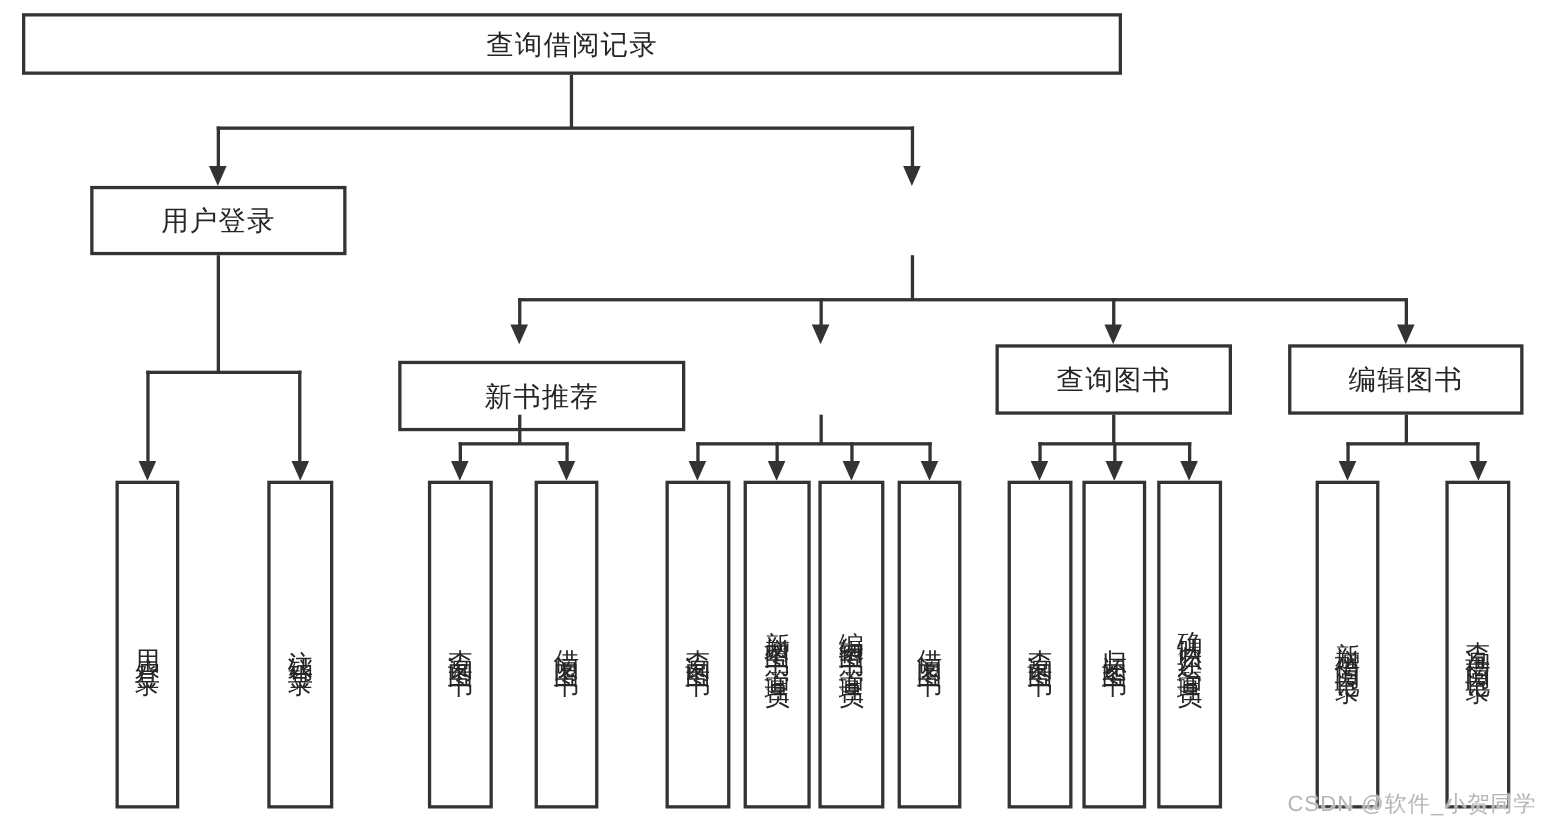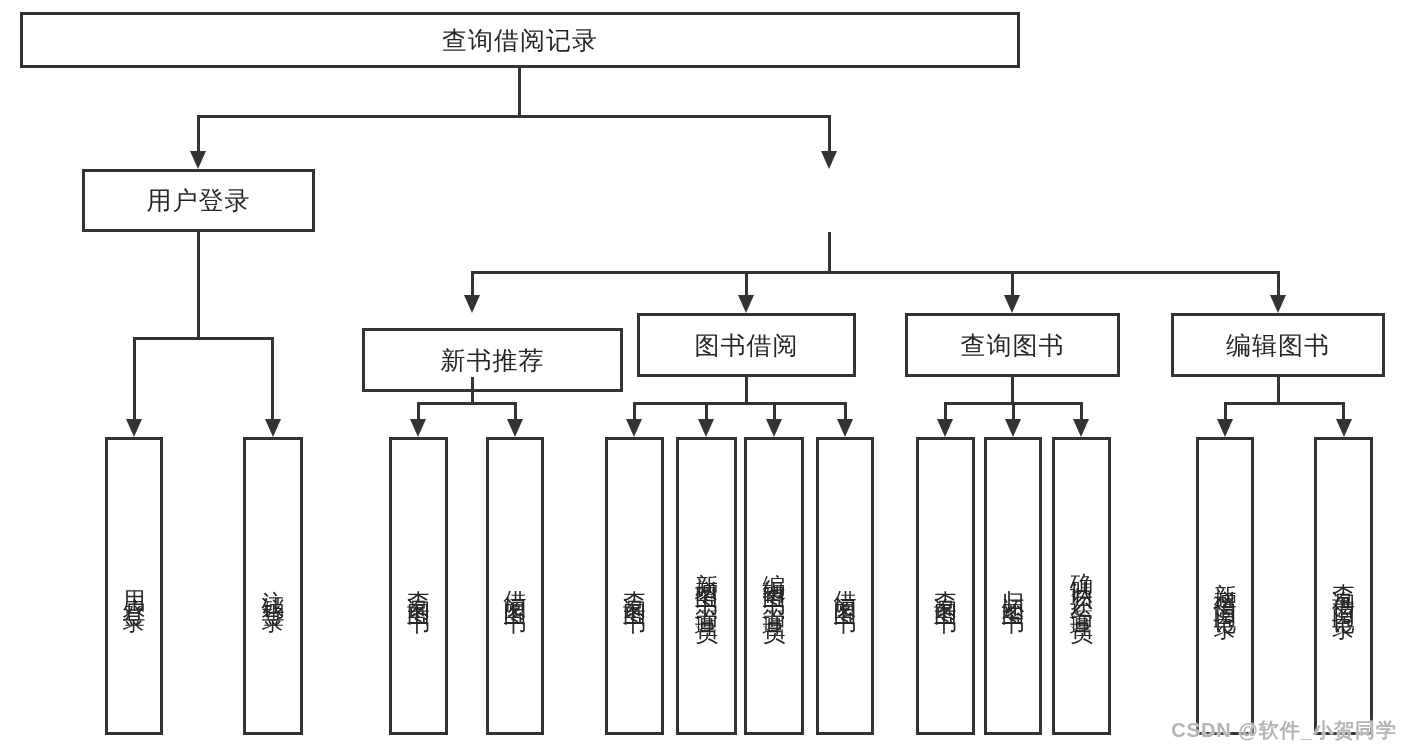--- a/index.html
+++ b/index.html
@@ -37,21 +37,21 @@
   .vline{width:3px}
   .hline{height:3px}
   .arrowhead{
     position:absolute;width:0;height:0;
     border-left:8px solid transparent;border-right:8px solid transparent;
     border-top:18px solid var(--line);
   }
   
   .watermark{
     position:absolute;right:8px;bottom:3px;font-size:20px;color:var(--wm);
-    text-shadow:0 0 2px #fff,0 0 2px #fff;z-index:5;white-space:nowrap;letter-spacing:1px;font-weight:bold;
+    text-shadow:0 0 2px #fff,0 0 2px #fff;z-index:5;white-space:nowrap;letter-spacing:1px;
   }
 </style>
 </head>
 <body>
 
 <div id="stage">
 
   <div class="node root-node" style="left:20px;top:12px;width:1000px;height:56px">
     <span class="lbl">查询借阅记录</span>
   </div>
@@ -80,23 +80,20 @@
   <div class="arrowhead" style="left:464px;top:295px"></div>
   <div class="cline vline" style="left:745px;top:271px;height:26px"></div>
   <div class="arrowhead" style="left:738px;top:295px"></div>
   <div class="cline vline" style="left:1011px;top:271px;height:26px"></div>
   <div class="arrowhead" style="left:1004px;top:295px"></div>
   <div class="cline vline" style="left:1277px;top:271px;height:26px"></div>
   <div class="arrowhead" style="left:1270px;top:295px"></div>
 
   <div class="node" style="left:362px;top:328px;width:261px;height:64px">
     <span class="lbl">新书推荐</span>
-  </div>
-  <div class="node" style="left:637px;top:313px;width:219px;height:64px">
-    <span class="lbl">图书借阅</span>
   </div>
   <div class="node" style="left:905px;top:313px;width:215px;height:64px">
     <span class="lbl">查询图书</span>
   </div>
   <div class="node" style="left:1171px;top:313px;width:214px;height:64px">
     <span class="lbl">编辑图书</span>
   </div>
 
   <div class="cline vline" style="left:471px;top:377px;height:27px"></div>
   <div class="cline hline" style="left:417px;top:402px;width:100px"></div>

